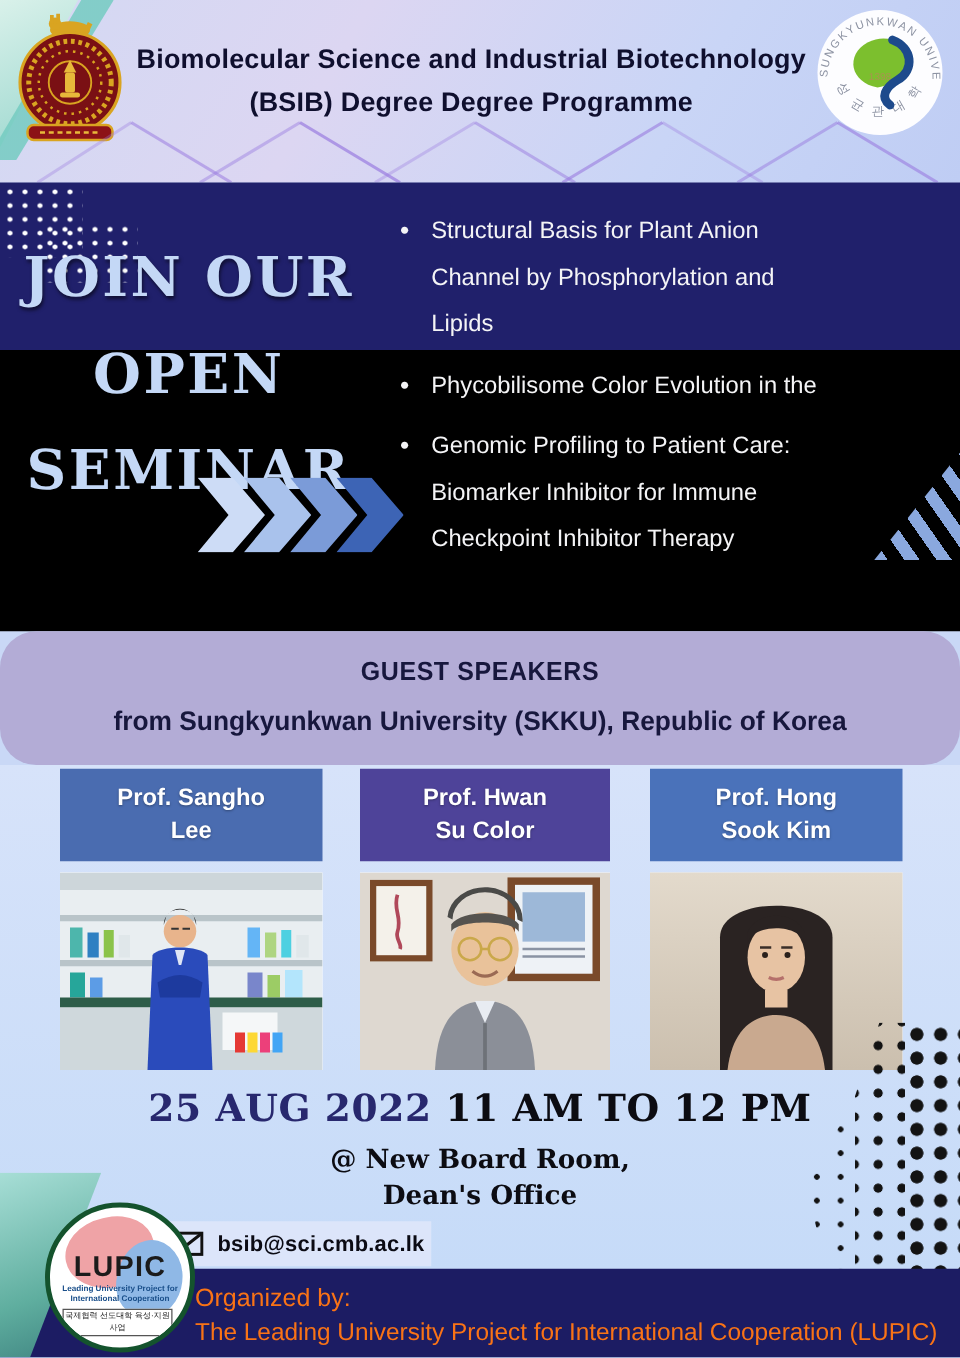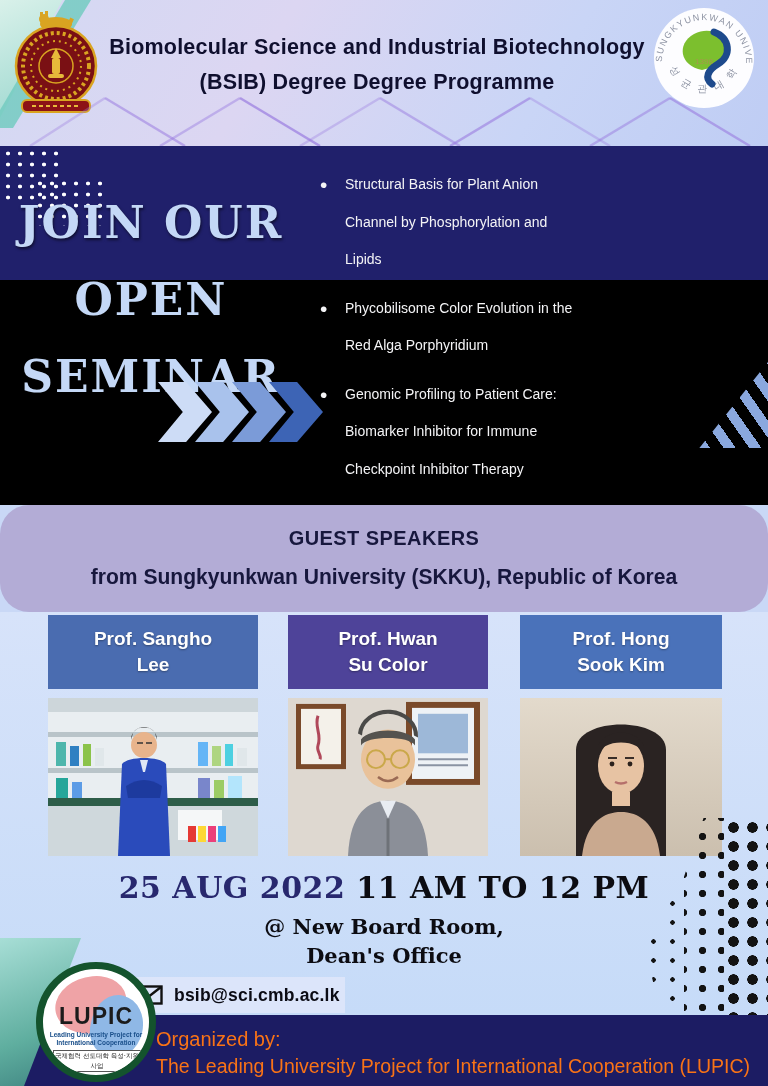--- a/index.html
+++ b/index.html
@@ -29,21 +29,21 @@
   .dots-a,.dots-b { background-image:radial-gradient(circle,#fff 1.7px,transparent 2.2px);
     background-size:12px 11px; }
   .seminar-heading { left:0; top:38px; width:302px; text-align:center;
     font-family:"DejaVu Serif", serif; font-weight:bold; font-size:44px; line-height:77px;
     color:#c4d8f6; letter-spacing:2px; text-shadow:1px 2px 3px rgba(0,0,0,.55); }
   .chevrons { left:158px; top:236px; display:flex; }
   .chevron { width:54px; height:60px; margin-right:-17px;
     clip-path:polygon(0 0,52% 0,100% 50%,52% 100%,0 100%,46% 50%); }
   .topics { left:318px; top:20px; width:356px; list-style:none; }
   .topics li { position:relative; padding-left:27px; margin-bottom:11px;
-    color:#f4f4f6; font-size:14px; line-height:37.5px; }
+    color:#f4f4f6; font-size:19px; line-height:37.5px; }
   .topics li::before { content:"\2022"; position:absolute; left:2px; top:0; font-size:21px; }
   .topics li span { display:block; }
   .stripes { right:0; top:216px; width:70px; height:86px;
     background:repeating-linear-gradient(55deg,#8aa8de 0 10px,transparent 10px 21px);
     clip-path:polygon(100% 0,100% 100%,2% 100%); }
 
   
   .guest-band { left:0; top:505px; width:768px; height:107px; background:#b3acd6;
     text-align:center; color:#17173d;border-radius:29px; }
   .guest-title { padding-top:21px; font-size:21px; font-weight:bold; letter-spacing:.5px;
@@ -90,21 +90,21 @@
   .footer { left:0; top:1015px; width:768px; height:71px; background:#1c1c63; z-index:4;
     color:#f97316; padding:11px 10px 0 156px; }
   .footer-line1 { font-size:20px; line-height:27px; }
   .footer-line2 { font-size:19.5px; line-height:27px; }
 
   .teal-wedge { left:0; top:938px; width:150px; height:148px; z-index:5;
     background:linear-gradient(160deg,#a7ded6 0%,#5fae9f 55%,#2f6f72 100%);
     clip-path:polygon(0 0,54% 0,16% 100%,0 100%); }
 
   .lupic { left:36px; top:962px; width:120px; height:120px; z-index:6; border-radius:50%;
-    background:#fff; border:7px solid #14532d; overflow:hidden; }
+    background:#fff; border:4px solid #14532d; overflow:hidden; }
   .lupic-blob-pink { position:absolute; left:12px; top:8px; width:72px; height:56px;
     background:#efa3a6; border-radius:60% 55% 50% 60%; transform:rotate(-12deg); }
   .lupic-blob-blue { position:absolute; right:6px; top:26px; width:52px; height:62px;
     background:#8fb8e6; border-radius:55% 60% 55% 50%; transform:rotate(14deg); }
   .lupic-acronym { position:absolute; left:0; top:34px; width:100%; text-align:center;
     font-weight:bold; font-size:23px; letter-spacing:1px; color:#1b1b1b; }
   .lupic-sub { position:absolute; left:0; top:62px; width:100%; text-align:center;
     font-size:6.5px; line-height:8px; color:#1a4f8a; font-weight:bold; }
   .lupic-kr { position:absolute; left:10px; top:81px; width:88px; text-align:center;
     font-size:6.5px; line-height:10px; color:#222; border:1px solid #555; background:#fff; }
@@ -193,21 +193,20 @@
   </div>
 
   <ul class="abs topics">
     <li>
       <span>Structural Basis for Plant Anion</span>
       <span>Channel by Phosphorylation and</span>
       <span>Lipids</span>
     </li>
     <li>
       <span>Phycobilisome Color Evolution in the</span>
-      <span>Red Alga Porphyridium</span>
     </li>
     <li>
       <span>Genomic Profiling to Patient Care:</span>
       <span>Biomarker Inhibitor for Immune</span>
       <span>Checkpoint Inhibitor Therapy</span>
     </li>
   </ul>
 
   <div class="abs stripes"></div>
 </div>

